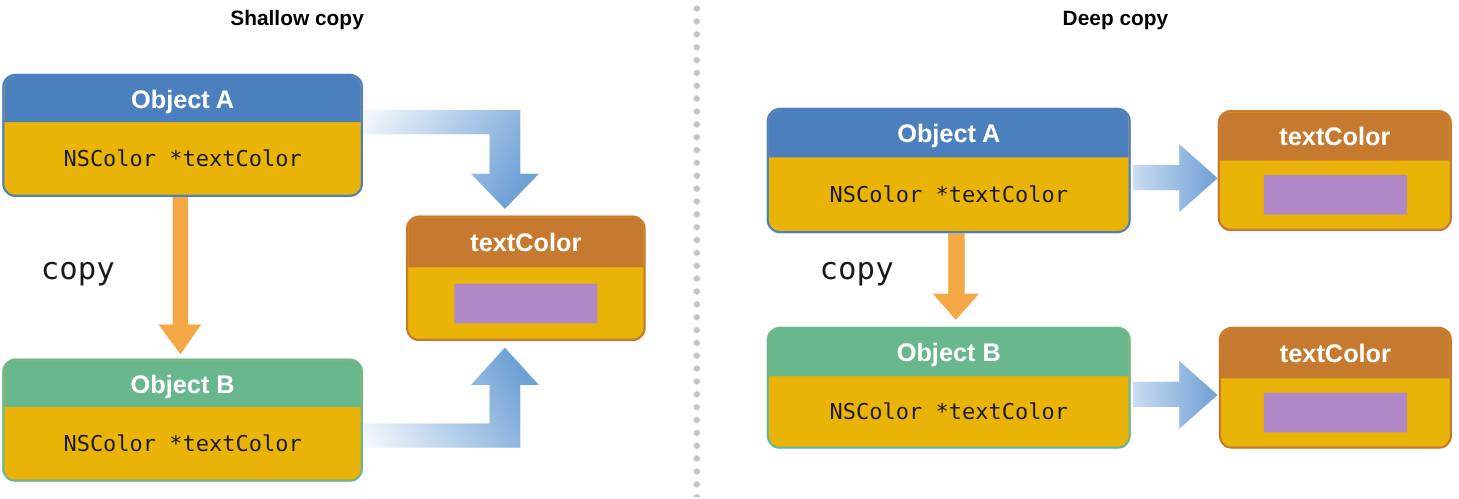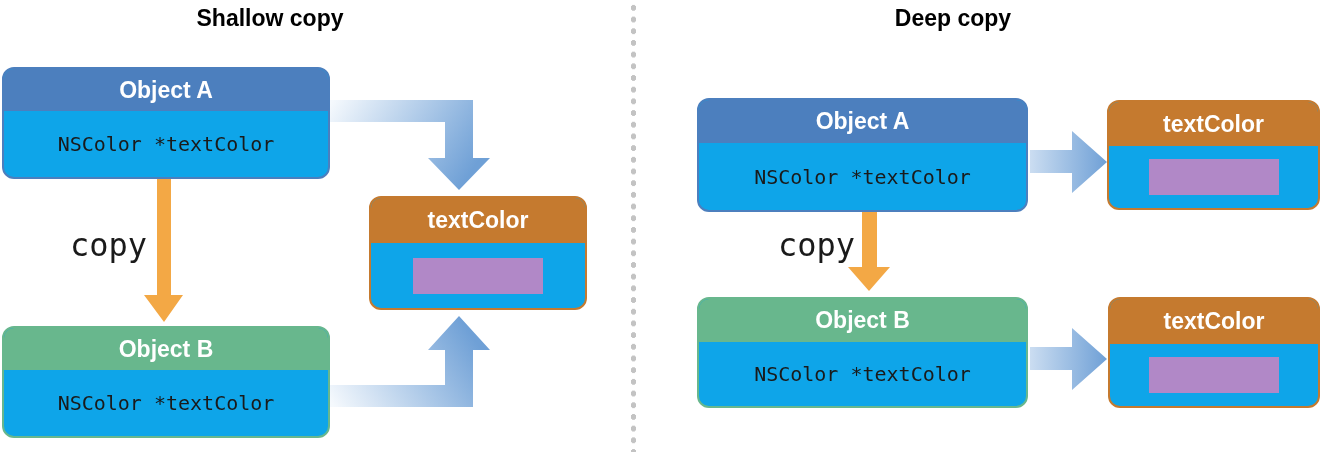--- a/index.html
+++ b/index.html
@@ -6,34 +6,34 @@
   #canvas {
     position:relative;
     width:1326px; height:454px;
     background:#ffffff;
     font-family:"Liberation Sans", sans-serif;
     overflow:hidden;
   }
   .panel-title {
     position:absolute; top:5px; width:370px;
     text-align:center;
-    font-size:23px; font-weight:bold; color:#000;
+    font-size:19px; font-weight:bold; color:#000;
     line-height:26px;
   }
   #shallow-title { left:85px; }
-  #deep-title   { left:768px; }
+  #deep-title   { left:829px; }
 
   .arrows { position:absolute; left:0; top:0; }
 
   .node {
     position:absolute;
     box-sizing:border-box;
     border:2px solid var(--c);
     border-radius:12px;
-    background:#0ea5e9;
+    background:#eab308;
     display:flex; flex-direction:column;
     overflow:hidden;
   }
   .node-header {
     flex:none; height:var(--hh,42px);
     background:var(--c);
     color:#fff; font-weight:bold; font-size:23px;
     display:flex; align-items:center; justify-content:center;
   }
   .node-body {
@@ -44,23 +44,22 @@
     font-family:"DejaVu Sans Mono", monospace;
     font-size:20px; color:var(--text);
     white-space:pre;
   }
   .swatch {
     width:130px; height:36px;
     background:var(--swatch);
   }
   .copy-label {
     position:absolute; top:232px; width:110px;
-    text-align:right;
     font-family:"DejaVu Sans Mono", monospace;
-    font-size:32px; color:var(--text);
+    font-size:28px; color:var(--text);
     line-height:26px;
   }
   #shallow-copy-label { left:37px; }
   #deep-copy-label    { left:745px; }
 
   .divider {
     position:absolute;
     left:627px; top:2px; width:13px; height:450px;
     background-image: radial-gradient(circle, var(--divider-dot) 2.6px, transparent 3px);
     background-size: 13px 11.7px;

